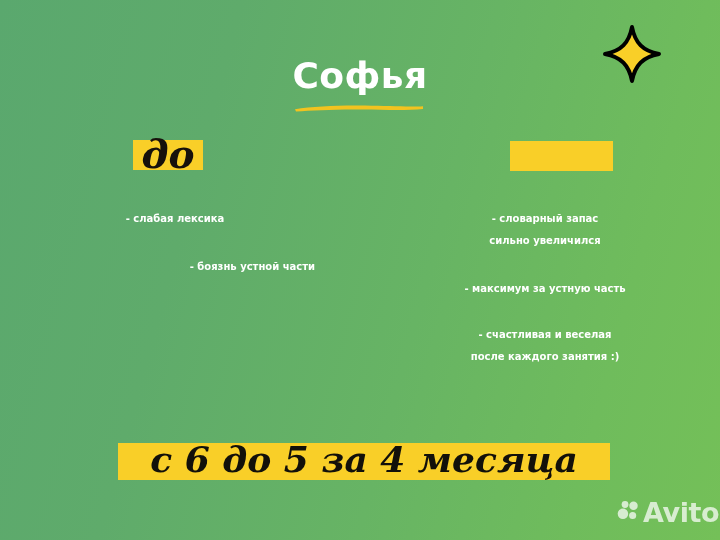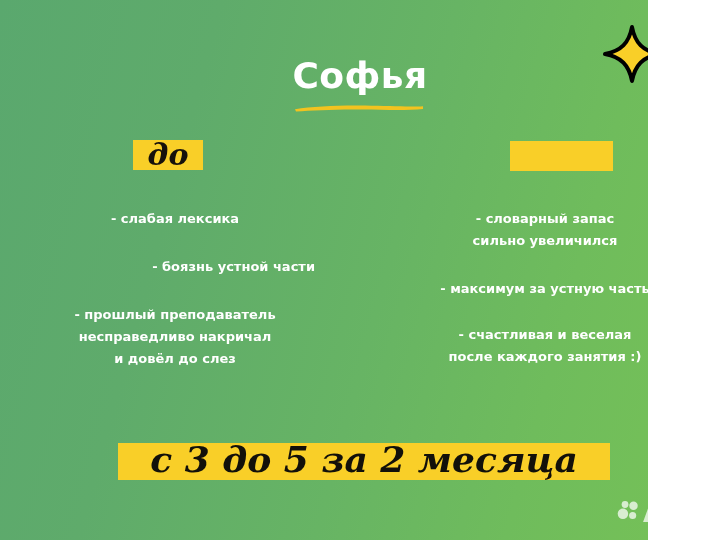--- a/index.html
+++ b/index.html
@@ -7,21 +7,21 @@
     padding: 0;
   }
   body {
     width: 720px;
     height: 540px;
     overflow: hidden;
     font-family: "Liberation Sans", sans-serif;
   }
   .slide {
     position: relative;
-    width: 648px;
+    width: 720px;
     height: 540px;
     background: linear-gradient(105deg, #5aa86e 0%, #5fab6b 28%, #67b464 58%, #6fbc5c 82%, #74c058 100%);
     overflow: hidden;
   }
 
   
   .sparkle {
     position: absolute;
     left: 600px;
     top: 22px;
@@ -59,36 +59,36 @@
   .chip {
     position: absolute;
     background: #f9cf28;
   }
   .chip-label {
     position: absolute;
     color: #16110b;
     font-family: "DejaVu Serif", serif;
     font-style: italic;
     font-weight: bold;
-    font-size: 30px;
+    font-size: 39px;
     line-height: 31px;
     white-space: nowrap;
   }
   #chip-before-box { left: 133px; top: 140px; width: 70px; height: 30px; }
   #chip-before-text { left: 133px; top: 139px; width: 70px; text-align: center; }
   #chip-after-box  { left: 510px; top: 141px; width: 103px; height: 30px; }
   #chip-after-text { left: 510px; top: 140px; width: 103px; text-align: center; }
 
   
   .bullet {
     position: absolute;
     color: #ffffff;
     font-family: "DejaVu Sans", sans-serif;
     font-weight: bold;
-    font-size: 13px;
+    font-size: 10px;
     line-height: 22px;
     text-align: center;
     white-space: pre-line;
   }
   .col-before { width: 280px; left: 35px; }
   .col-after  { width: 290px; left: 400px; }
 
   #before-1 { top: 208px; }
   #before-2 { top: 256px; text-align: right; }
   #before-3 { top: 304px; }
@@ -161,32 +161,29 @@
     </svg>
   </div>
 
   <div class="chip" id="chip-before-box"></div>
   <div class="chip-label" id="chip-before-text">до</div>
 
   <div class="chip" id="chip-after-box"></div>
 
   <div class="bullet col-before" id="before-1">- слабая лексика</div>
   <div class="bullet col-before" id="before-2">- боязнь устной части</div>
-  <div class="bullet col-before" id="before-3">-  прошлый преподаватель
-несправедливо накричал
-и довёл до слез</div>
 
   <div class="bullet col-after" id="after-1">- словарный запас
 сильно увеличился</div>
   <div class="bullet col-after" id="after-2">- максимум за устную часть</div>
   <div class="bullet col-after" id="after-3">- счастливая  и веселая
 после каждого занятия :)</div>
 
   <div id="banner-box"></div>
-  <div id="banner-text">с 3 до 5 за 2 месяца</div>
+  <div id="banner-text">с 6 до 5 за 4 месяца</div>
 
   <div class="watermark">
     <span>
       <svg viewBox="0 0 26 26" width="22" height="22" aria-hidden="true">
         <circle cx="7" cy="17.5" r="6.2" fill="#ffffff"></circle>
         <circle cx="18.5" cy="19.5" r="4.2" fill="#ffffff"></circle>
         <circle cx="9.5" cy="6.5" r="4.0" fill="#ffffff"></circle>
         <circle cx="19.5" cy="8.0" r="5.0" fill="#ffffff"></circle>
       </svg>
     </span>

